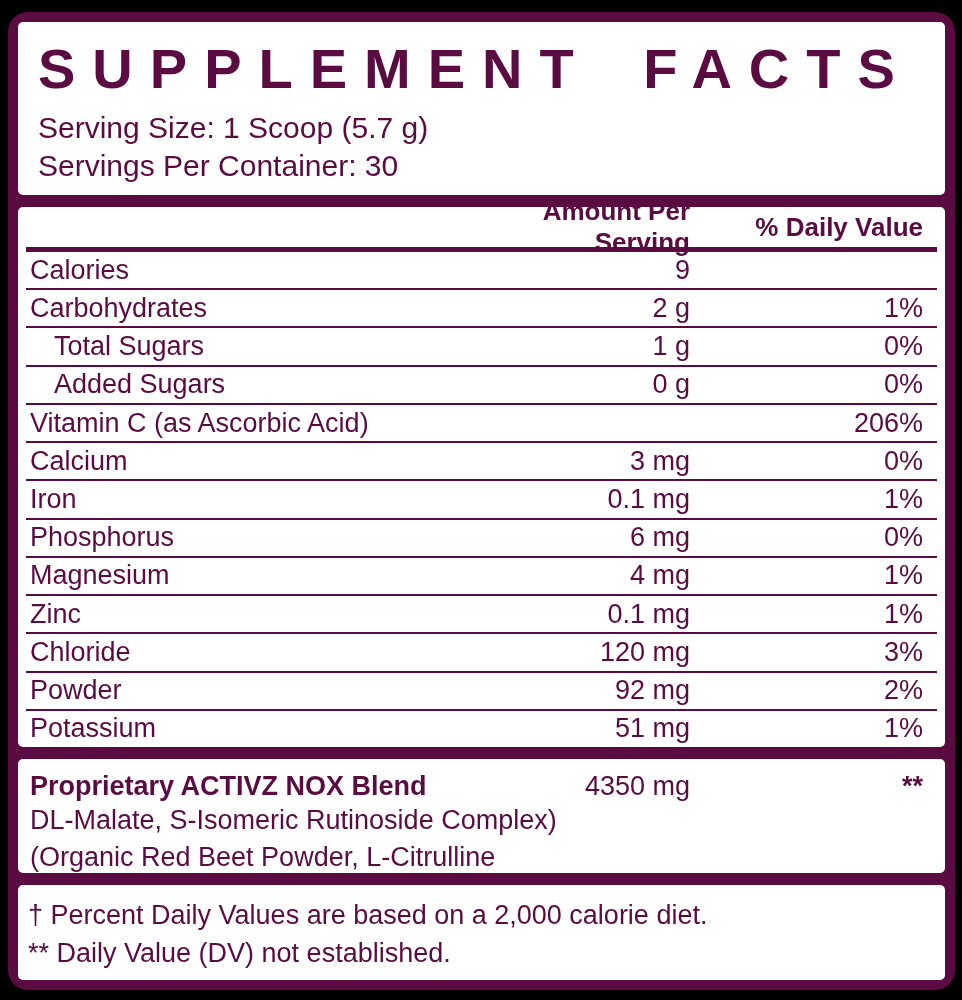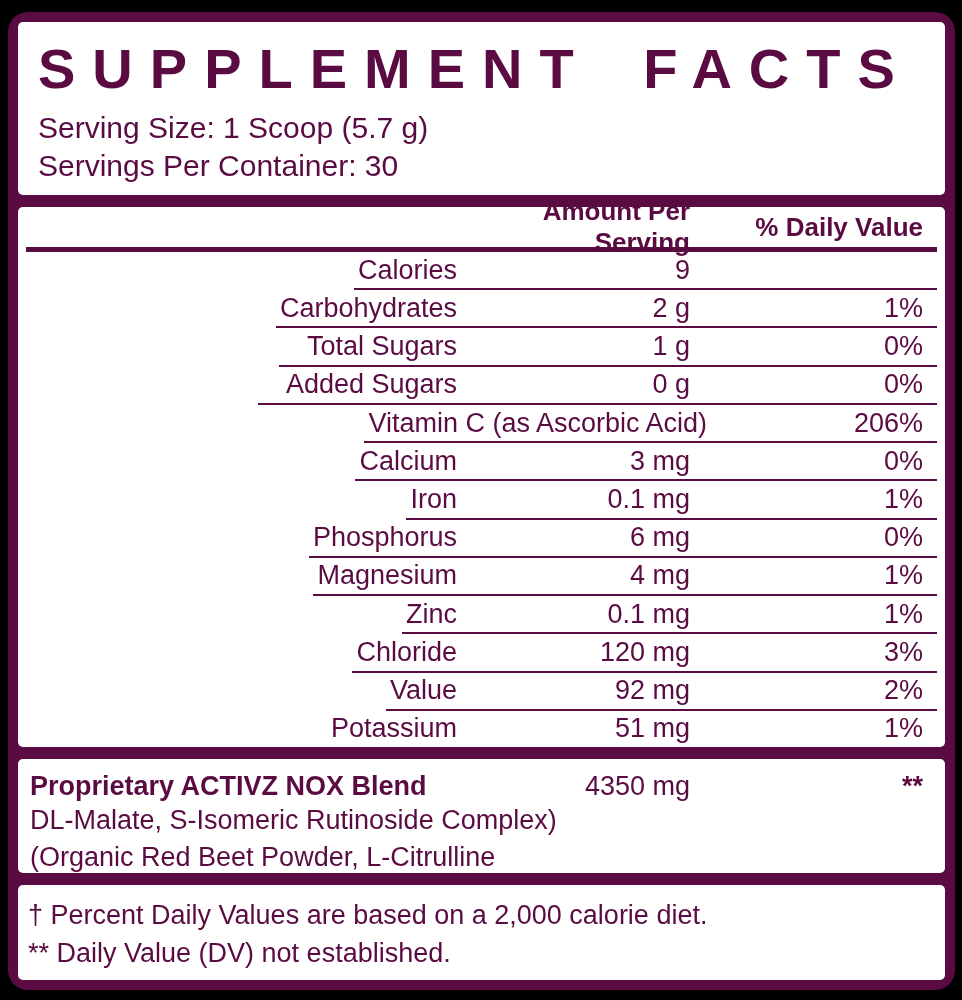--- a/index.html
+++ b/index.html
@@ -55,21 +55,21 @@
       <div class="serving-line">Servings Per Container: 30</div>
     </div>
   </div>
 
   <div class="sec sec-table">
     <div class="thead">
       <div class="c-name"></div>
       <div class="c-amt">Amount Per Serving</div>
       <div class="c-dv">% Daily Value</div>
     </div>
-    <div style="display:flex;flex-direction:column;flex:1;align-items:flex-end;">
+    <div style="display:flex;flex-direction:column;flex:1;">
         <div class="trow">
     <div class="c-name">Calories</div>
     <div class="c-amt">9</div>
     <div class="c-dv"></div>
   </div>
         <div class="trow">
     <div class="c-name">Carbohydrates</div>
     <div class="c-amt">2 g</div>
     <div class="c-dv">1%</div>
   </div>
@@ -111,21 +111,21 @@
     <div class="c-name">Zinc</div>
     <div class="c-amt">0.1 mg</div>
     <div class="c-dv">1%</div>
   </div>
         <div class="trow">
     <div class="c-name">Chloride</div>
     <div class="c-amt">120 mg</div>
     <div class="c-dv">3%</div>
   </div>
         <div class="trow">
-    <div class="c-name">Value</div>
+    <div class="c-name">Powder</div>
     <div class="c-amt">92 mg</div>
     <div class="c-dv">2%</div>
   </div>
         <div class="trow">
     <div class="c-name">Potassium</div>
     <div class="c-amt">51 mg</div>
     <div class="c-dv">1%</div>
   </div>
       </div>
   </div>

